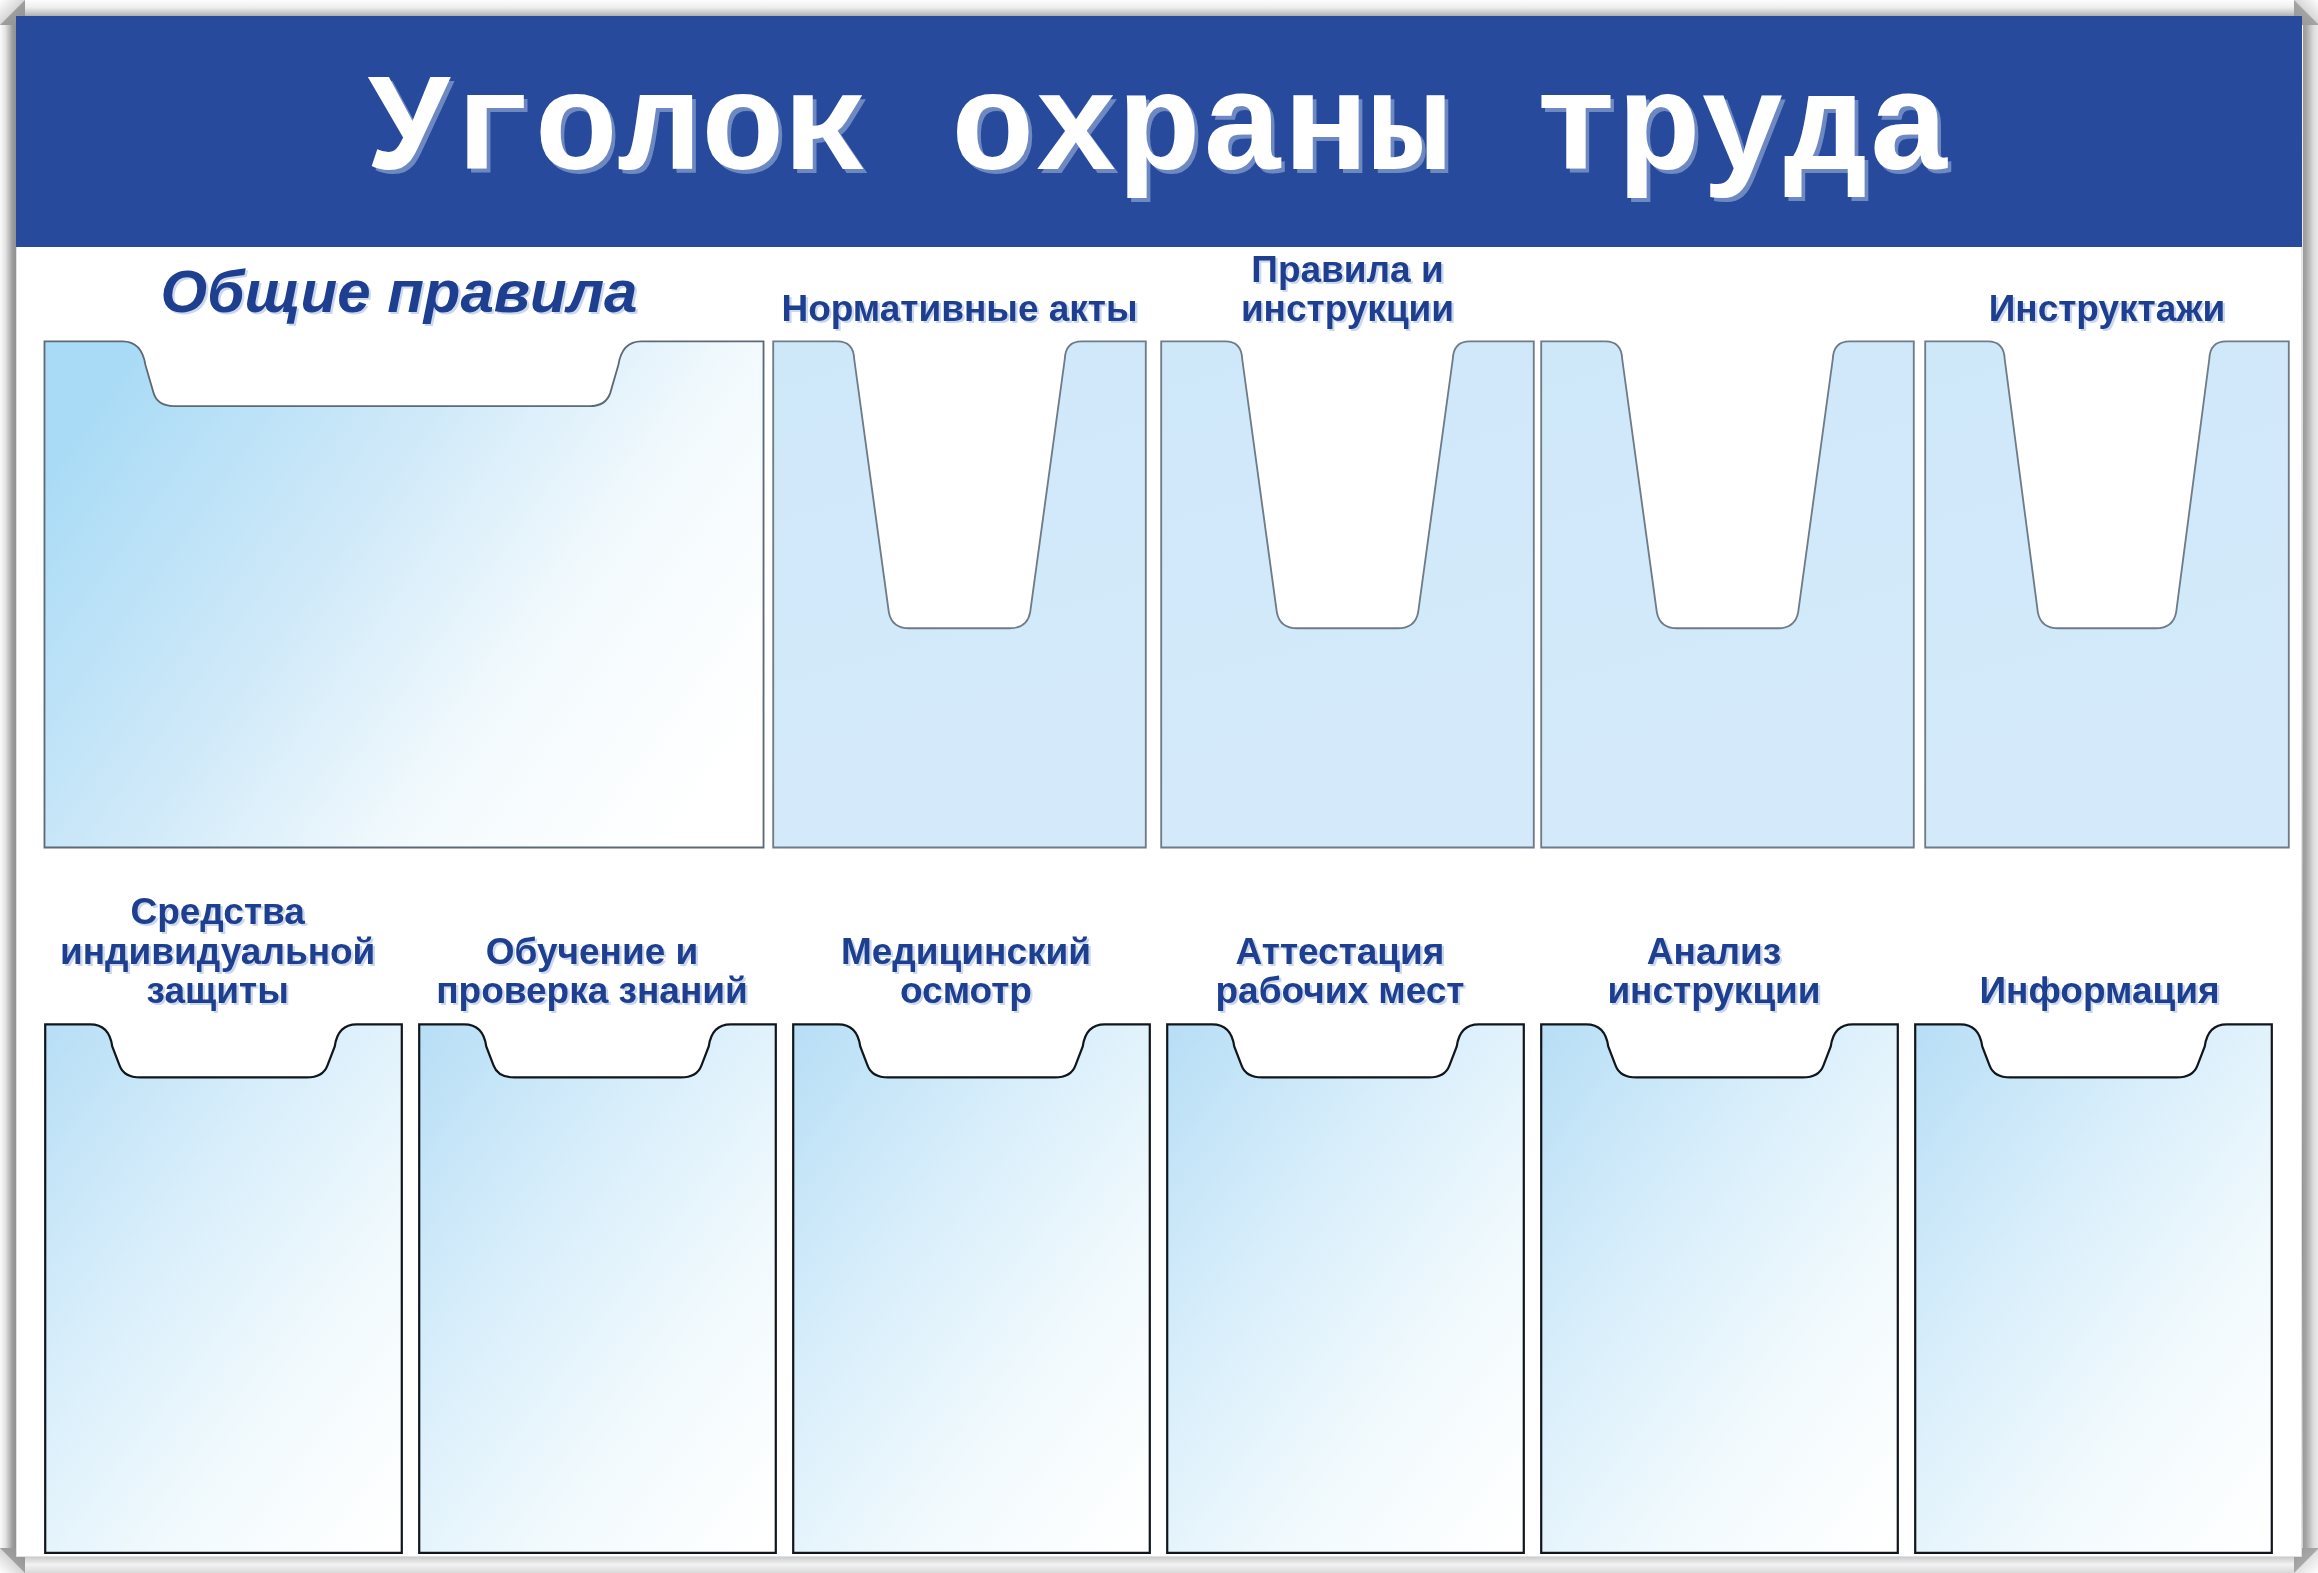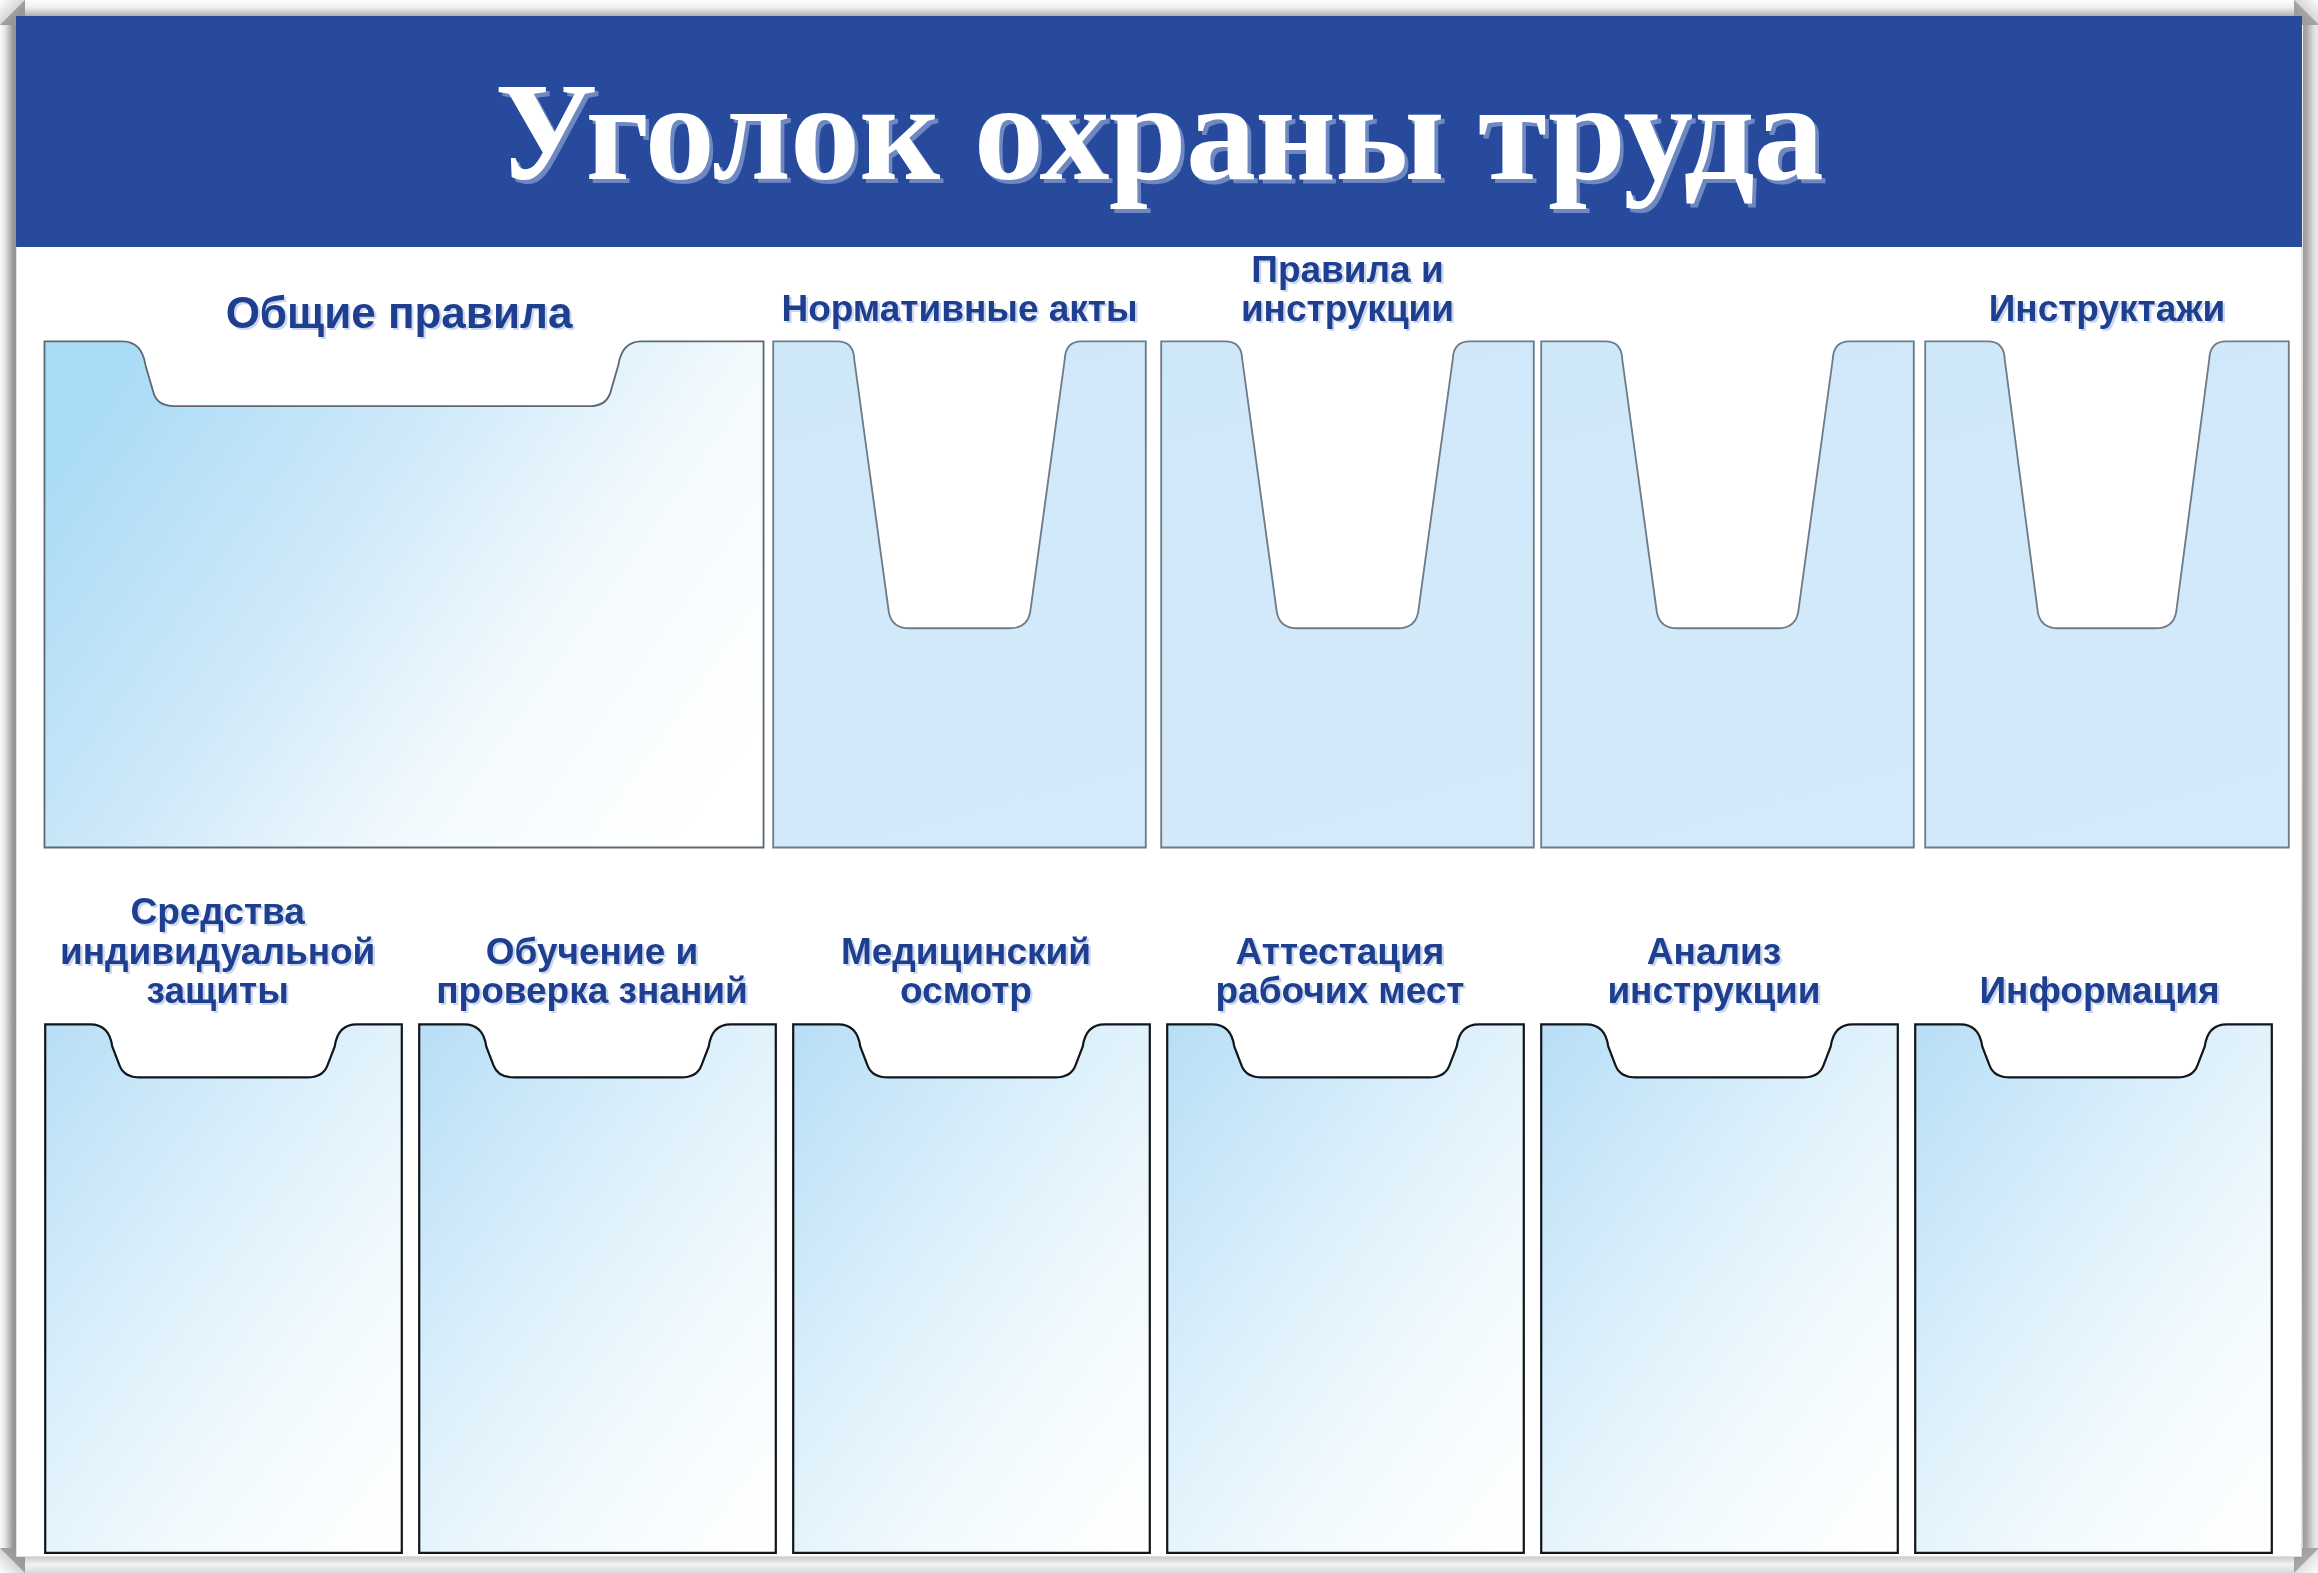--- a/index.html
+++ b/index.html
@@ -51,21 +51,21 @@
   .title-text{
     position:absolute;left:0;top:0;width:2286px;height:231px;
     display:flex;align-items:center;justify-content:center;
     color:#ffffff;
     font-size:140px;
     font-weight:700;
     letter-spacing:-0.7px;
     line-height:1;
     white-space:nowrap;
     text-shadow:3.7px 3.7px 0 rgba(170,190,225,.55);
-    font-family:Liberation Serif, serif;
+    font-family:Liberation Mono, monospace;
   }
 
   
   .content{
     position:absolute;left:0;top:231px;width:2286px;height:1310px;
   }
 
   
   .caption{
     position:absolute;
@@ -100,21 +100,21 @@
   <div class="miter br"></div>
 
   <div class="board-face">
 
     <div class="title-banner">
       <div class="title-text">Уголок охраны труда</div>
     </div>
 
     <div class="content">
 
-      <div class="caption" style="left:29.5px;top:25px;width:707px;height:65px;font-size:44px;">Общие правила</div>
+      <div class="caption" style="left:29.5px;top:12px;width:707px;height:65px;font-size:60px;font-style:italic;">Общие правила</div>
 
       <div class="caption" style="left:755px;top:22px;width:377px;height:59px;font-size:37px;">Нормативные акты</div>
 
       <div class="caption" style="left:1143px;top:-19px;width:377px;height:100px;font-size:37px;">Правила и
 инструкции</div>
 
 
       <div class="caption" style="left:1907px;top:22px;width:368px;height:59px;font-size:37px;">Инструктажи</div>
 
       <div class="pocket" style="left:26.5px;top:87px;width:722px;height:515px;">

